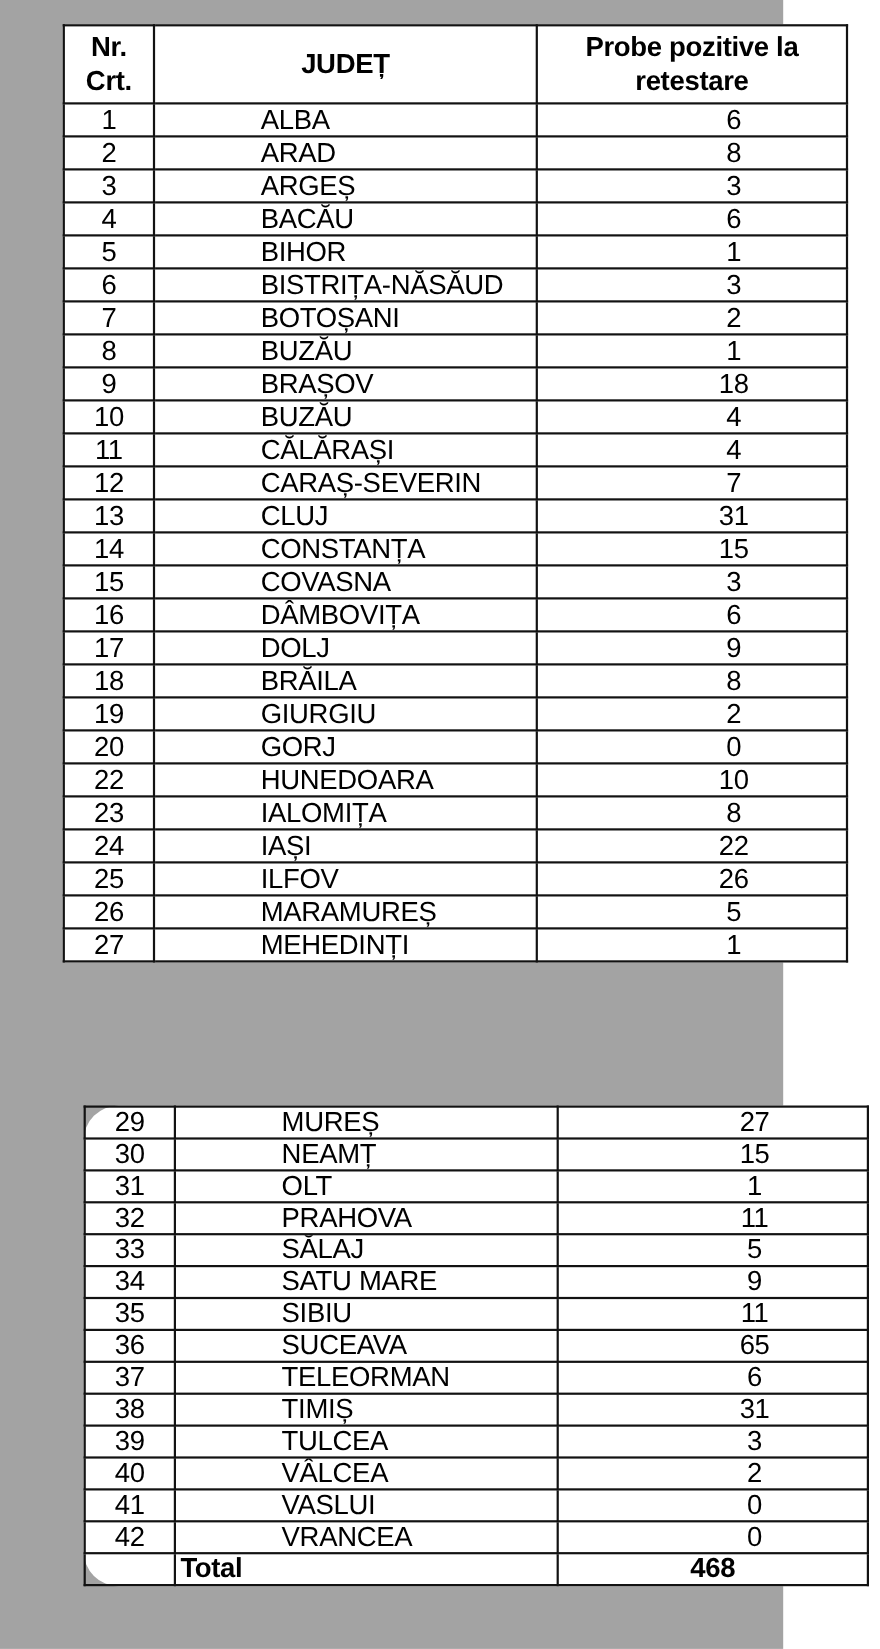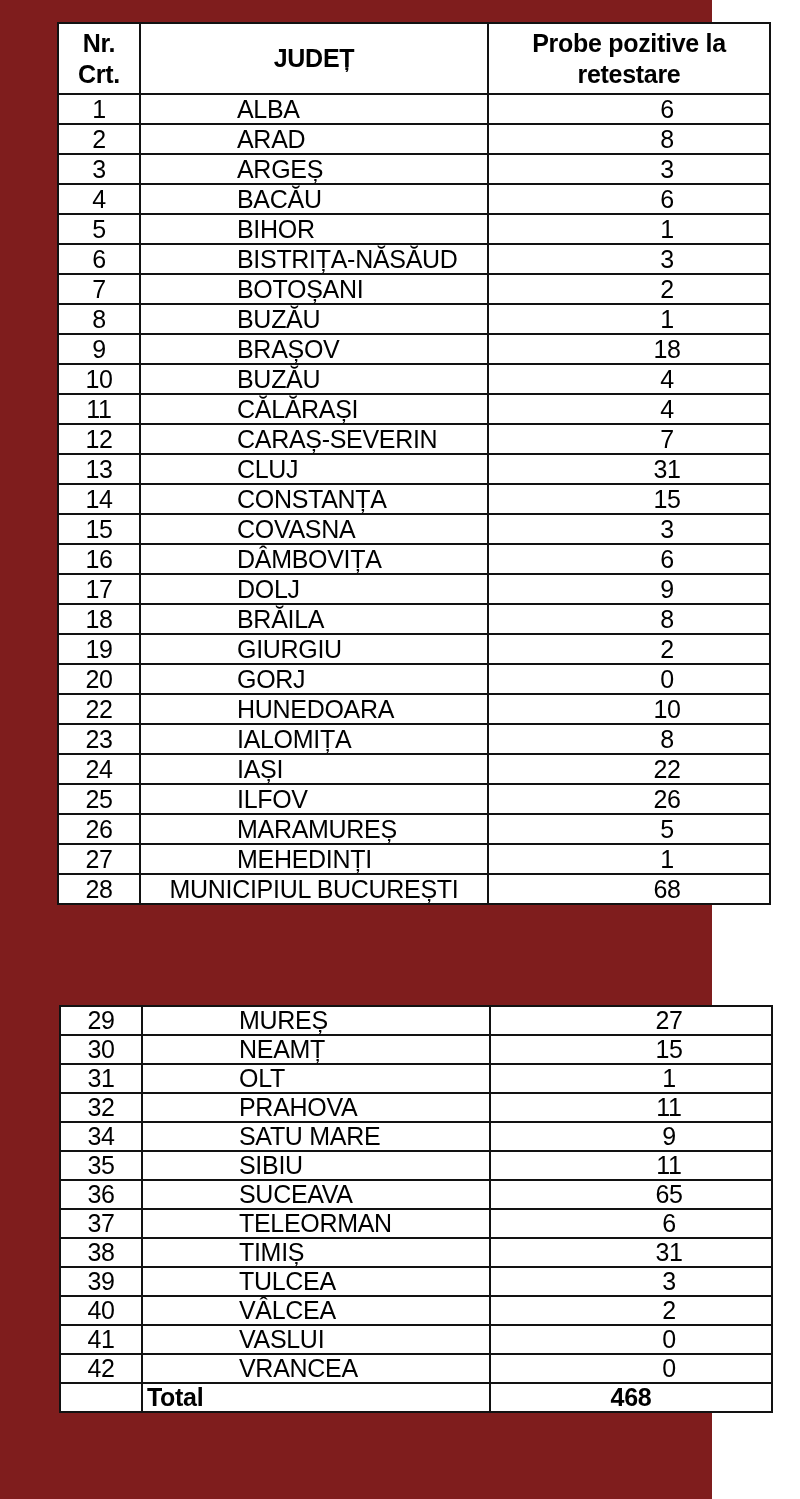--- a/index.html
+++ b/index.html
@@ -4,30 +4,30 @@
 <style>
   * { margin:0; padding:0; box-sizing:border-box; }
   html, body { background:#ffffff; }
   body {
     width:800px; height:1499px;
     font-family:"Liberation Sans", sans-serif;
     color:#000000;
     position:relative;
     overflow:hidden;
   }
-  .page { position:relative; width:712px; height:1499px; background:#7f1d1d; }
+  .page { position:relative; width:712px; height:1499px; background:#a3a3a3; }
 
   table.t {
     position:absolute;
     border-collapse:collapse;
     table-layout:fixed;
     background:#ffffff;
   }
   #table1 { left:57px; top:22px; width:712px; }
-  #table2 { left:59px; top:1005px; width:712px; }
+  #table2 { left:76px; top:1005px; width:712px;border-radius:32px; }
 
   .t th, .t td {
     border:2px solid #121212;
     vertical-align:middle;
     overflow:hidden;
     white-space:nowrap;
   }
   .t th {
     font-weight:bold;
     font-size:25px;
@@ -200,25 +200,20 @@
         <tr>
           <td class="nr">26</td>
           <td class="name">MARAMUREȘ</td>
           <td class="val">5</td>
         </tr>
         <tr>
           <td class="nr">27</td>
           <td class="name">MEHEDINȚI</td>
           <td class="val">1</td>
         </tr>
-        <tr>
-          <td class="nr">28</td>
-          <td class="name center">MUNICIPIUL BUCUREȘTI</td>
-          <td class="val">68</td>
-        </tr>
       </tbody>
   </table>
 
   <table class="t" id="table2">
     <colgroup>
       <col style="width:82px">
       <col style="width:348px">
       <col style="width:282px">
     </colgroup>
     <tbody id="tbody2">
@@ -234,20 +229,25 @@
         </tr>
         <tr>
           <td class="nr">31</td>
           <td class="name">OLT</td>
           <td class="val">1</td>
         </tr>
         <tr>
           <td class="nr">32</td>
           <td class="name">PRAHOVA</td>
           <td class="val">11</td>
+        </tr>
+        <tr>
+          <td class="nr">33</td>
+          <td class="name">SĂLAJ</td>
+          <td class="val">5</td>
         </tr>
         <tr>
           <td class="nr">34</td>
           <td class="name">SATU MARE</td>
           <td class="val">9</td>
         </tr>
         <tr>
           <td class="nr">35</td>
           <td class="name">SIBIU</td>
           <td class="val">11</td>

